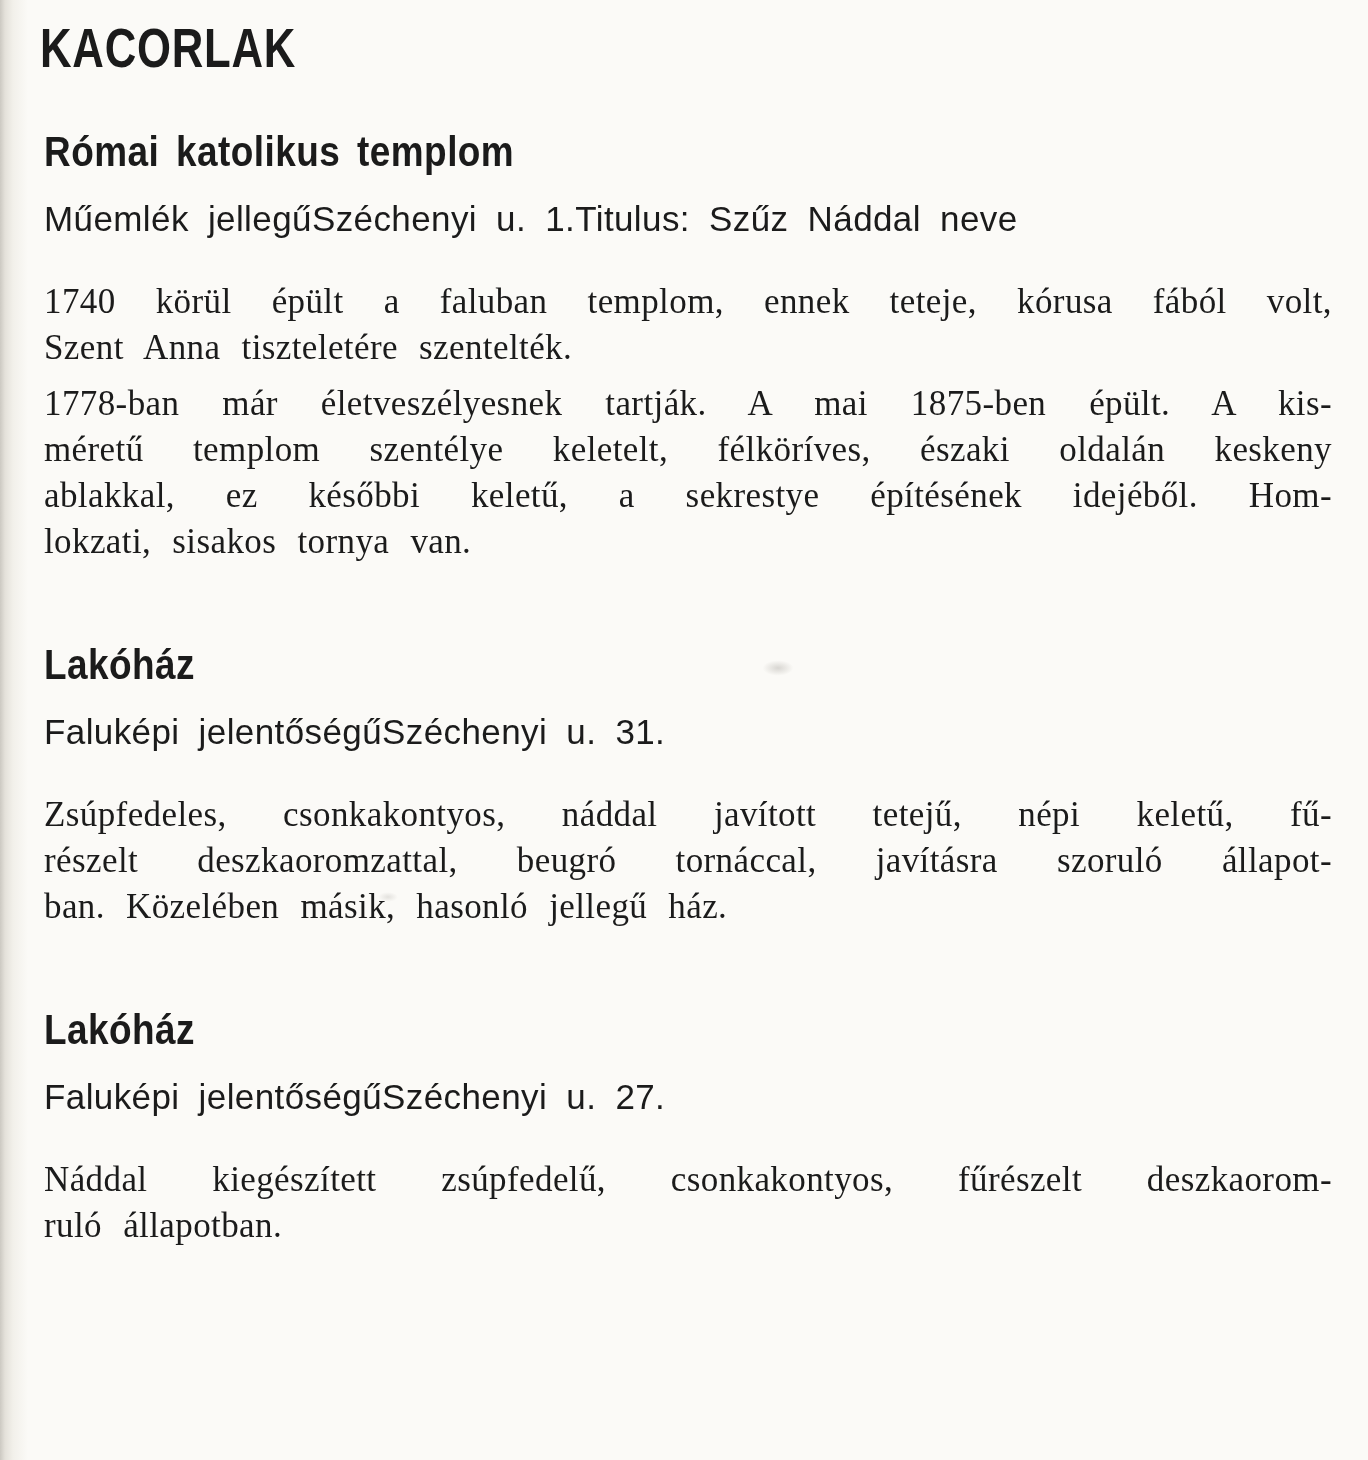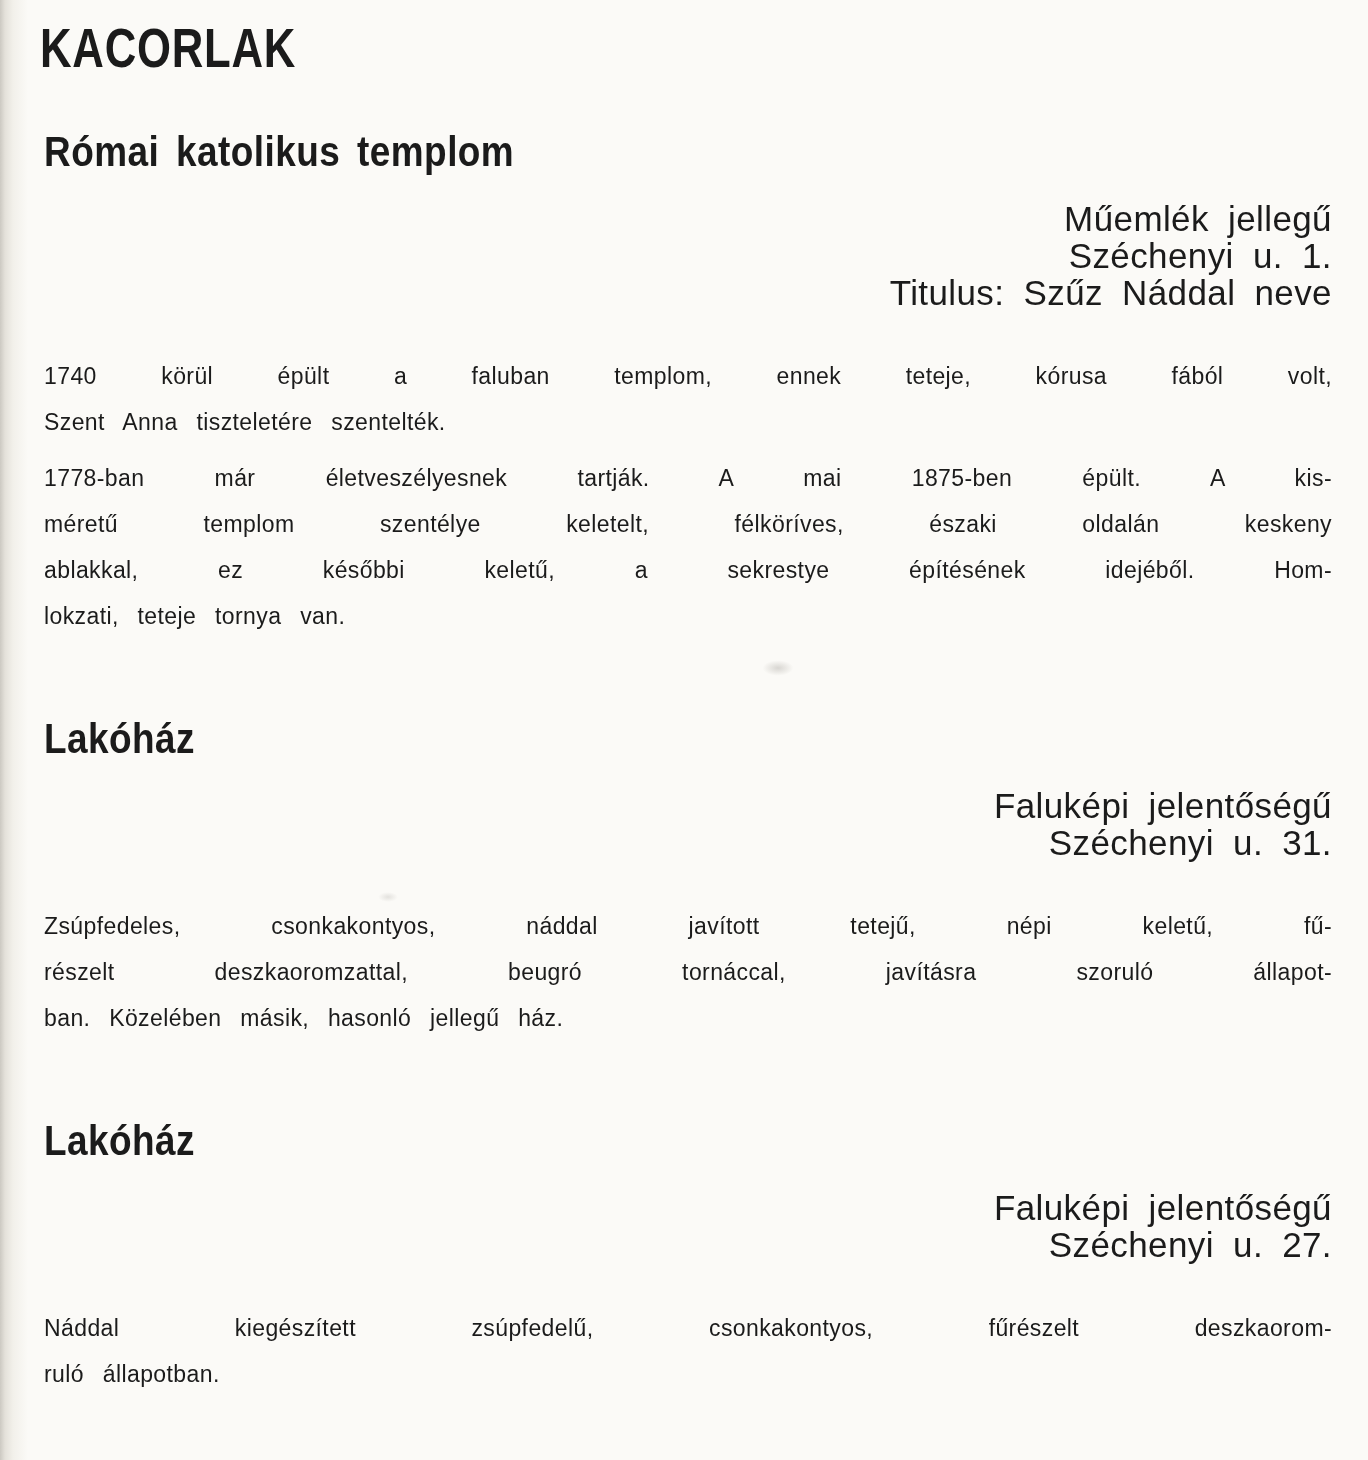--- a/index.html
+++ b/index.html
@@ -49,44 +49,45 @@
     font-weight: bold;
     letter-spacing: 0.5px;
     word-spacing: 7px;
     transform: scaleX(0.88);
     transform-origin: left center;
     margin: 0 0 26px 0;
     white-space: nowrap;
   }
   .meta-block {
     display: flex;
-    flex-direction: column;
+    flex-direction: row;
     margin: 0 0 42px 0;
     align-items: flex-end;
   }
   .meta-line {
     font-size: 35px;
     line-height: 37px;
     letter-spacing: 0.4px;
     word-spacing: 9px;
     white-space: nowrap;
   }
   .paragraph {
     display: flex;
     flex-direction: column;
     margin: 0 0 10px 0;
   }
   .text-line {
-    font-size: 23px;
+    font-size: 35px;
     line-height: 46px;
     letter-spacing: 0.4px;
     word-spacing: 8px;
     text-align: justify;
     text-align-last: justify;
     width: 100%;
+    font-family: Liberation Serif, serif;
   }
   .text-line.last {
     text-align: left;
     text-align-last: left;
     word-spacing: 12px;
     white-space: nowrap;
   }
 </style>
 </head>
 <body>
@@ -102,21 +103,21 @@
           <div class="meta-line">Titulus: Szűz Náddal neve</div>
         </div>
         <div class="paragraph">
           <div class="text-line">1740 körül épült a faluban templom, ennek teteje, kórusa fából volt,</div>
           <div class="text-line last">Szent Anna tiszteletére szentelték.</div>
         </div>
         <div class="paragraph">
           <div class="text-line">1778-ban már életveszélyesnek tartják. A mai 1875-ben épült. A kis-</div>
           <div class="text-line">méretű templom szentélye keletelt, félköríves, északi oldalán keskeny</div>
           <div class="text-line">ablakkal, ez későbbi keletű, a sekrestye építésének idejéből. Hom-</div>
-          <div class="text-line last">lokzati, teteje tornya van.</div>
+          <div class="text-line last">lokzati, sisakos tornya van.</div>
         </div>
       </section>
       <section class="section">
         <h2 class="section-heading">Lakóház</h2>
         <div class="meta-block">
           <div class="meta-line">Faluképi jelentőségű</div>
           <div class="meta-line">Széchenyi u. 31.</div>
         </div>
         <div class="paragraph">
           <div class="text-line">Zsúpfedeles, csonkakontyos, náddal javított tetejű, népi keletű, fű-</div>

